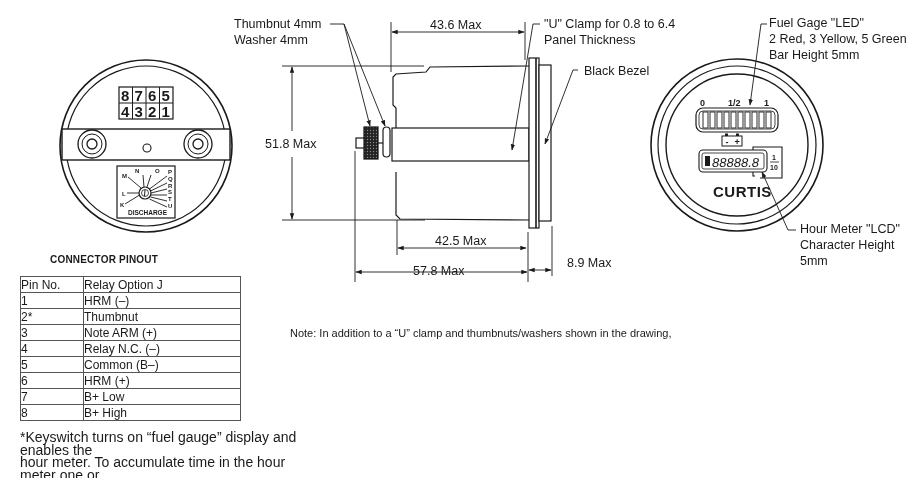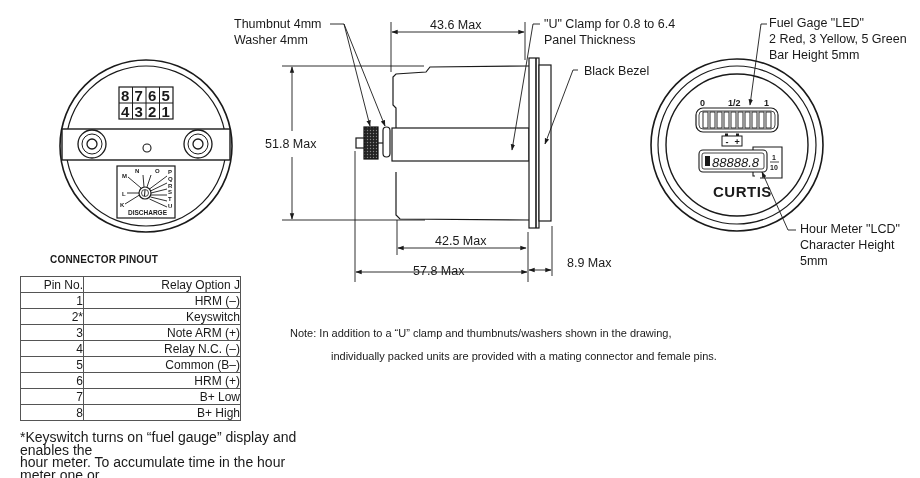--- a/index.html
+++ b/index.html
@@ -3,21 +3,21 @@
   <meta charset="utf-8">
   <style>
     * { margin: 0; padding: 0; box-sizing: border-box; }
     html, body { width: 920px; height: 478px; background: #ffffff; overflow: hidden; }
     body { position: relative; font-family: "Liberation Sans", sans-serif; color: #1a1a1a; }
     svg.drawing { position: absolute; left: 0; top: 0; width: 920px; height: 478px; }
     svg text { font-family: "Liberation Sans", sans-serif; fill: #1a1a1a; }
     .abs { position: absolute; }
     .pinout-title { left: 50px; top: 254px; font-size: 10px; font-weight: bold; letter-spacing: 0.2px; }
     table.pinout { position: absolute; left: 20px; top: 276px; width: 221px; border-collapse: collapse; font-size: 12px; }
-    table.pinout th, table.pinout td { border: 1px solid #555; height: 16px; padding: 0; text-align: right; font-weight: normal; line-height: 14px; }
+    table.pinout th, table.pinout td { border: 1px solid #555; height: 16px; padding: 0; text-align: left; font-weight: normal; line-height: 14px; }
     table.pinout th.pin-col, table.pinout td.pin-col { width: 63px; }
     .footnote { left: 20px; top: 431px; width: 300px; font-size: 14px; line-height: 12.6px; white-space: pre-line; }
     .note { left: 290px; top: 322px; font-size: 11px; line-height: 23px; }
     .note .line { white-space: nowrap; }
     .note .indent { padding-left: 41px; }
   </style>
 </head>
 <body>
 
 <svg class="drawing" viewBox="0 0 920 478" xmlns="http://www.w3.org/2000/svg">
@@ -223,21 +223,21 @@
       <th>Relay Option J</th>
     </tr>
   </thead>
   <tbody>
     <tr>
         <td class="pin-col">1</td>
         <td>HRM (–)</td>
       </tr>
     <tr>
         <td class="pin-col">2*</td>
-        <td>Keyswitch</td>
+        <td>Thumbnut</td>
       </tr>
     <tr>
         <td class="pin-col">3</td>
         <td>Note ARM (+)</td>
       </tr>
     <tr>
         <td class="pin-col">4</td>
         <td>Relay N.C. (–)</td>
       </tr>
     <tr>
@@ -257,14 +257,13 @@
         <td>B+ High</td>
       </tr>
   </tbody>
 </table>
 <div class="abs footnote">*Keyswitch turns on “fuel gauge” display and enables the
  hour meter. To accumulate time in the hour meter one or
  both of the HRM+ and HRM– inputs must be connected.</div>
 
 <div class="abs note">
   <div class="line"><span>Note:</span> <span>In addition to a “U” clamp and thumbnuts/washers shown in the drawing,</span></div>
-  <div class="line indent">individually packed units are provided with a mating connector and female pins.</div>
 </div>
 
 </body></html>

